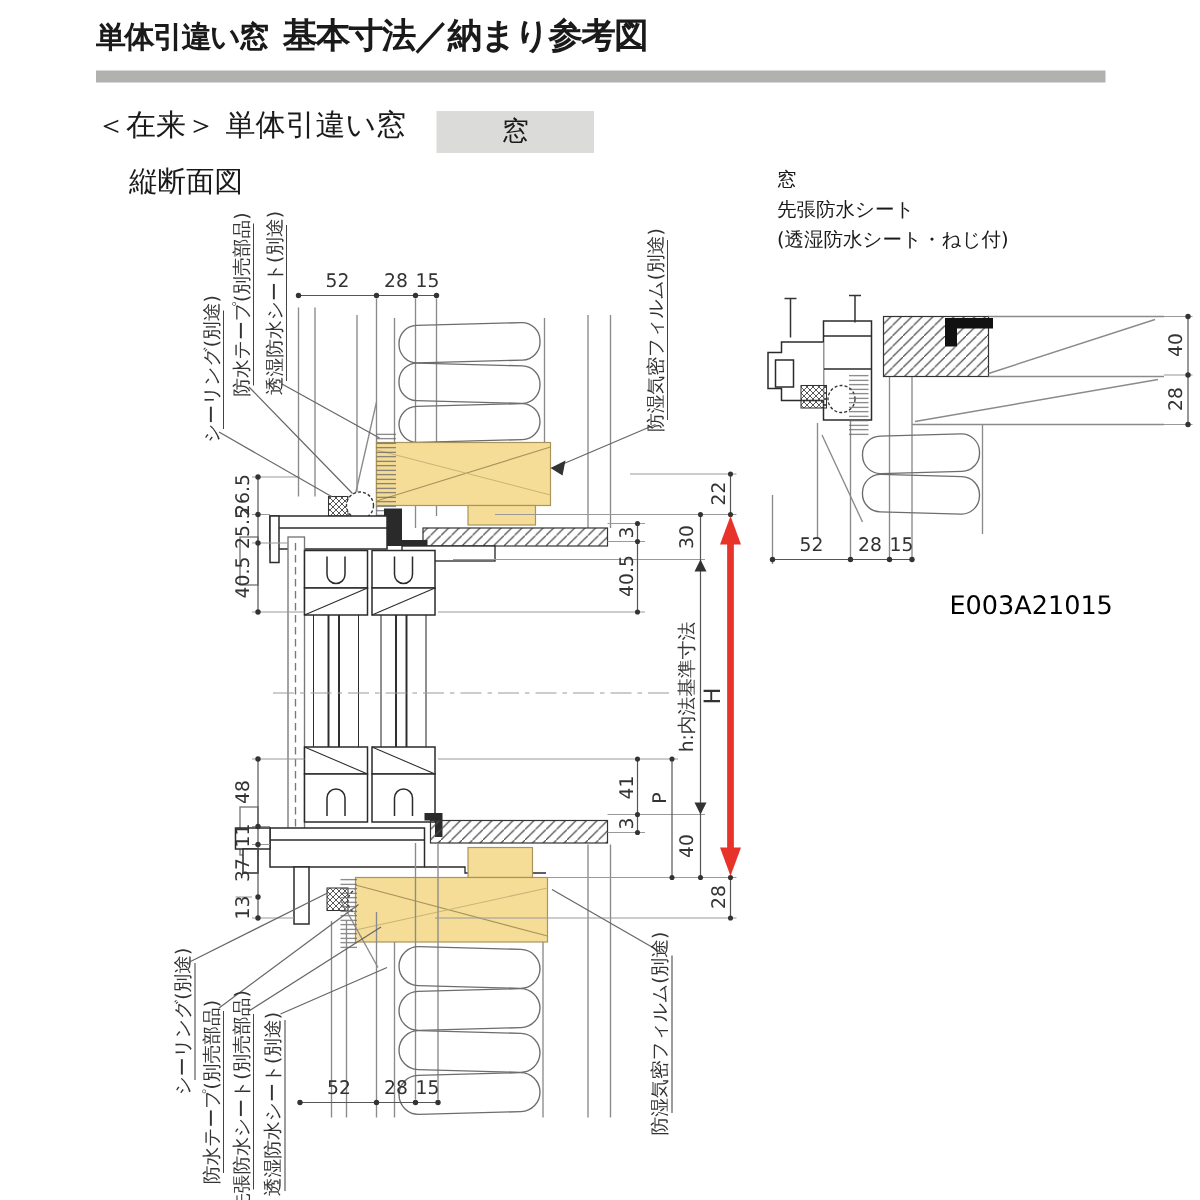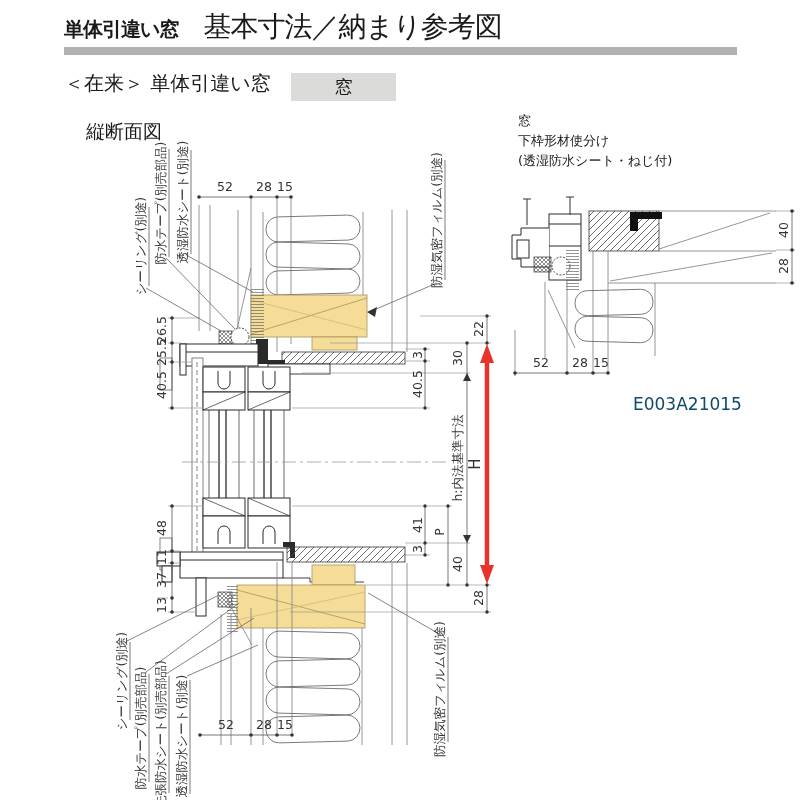--- a/index.html
+++ b/index.html
@@ -1,28 +1,28 @@
 <!DOCTYPE html>
 <html><head>
 <meta charset="utf-8">
 <style>
   html,body{margin:0;padding:0;background:#ffffff;}
   body{width:800px;height:800px;position:relative;overflow:hidden;
        font-family:"DejaVu Sans",sans-serif;color:#1a1a1a;}
   .abs{position:absolute;}
   #title-row{left:64px;top:8px;white-space:nowrap;}
   #title-main{font-size:20px;font-weight:bold;letter-spacing:-1px;}
-  #title-sub{font-size:28px;font-weight:normal;margin-left:25px;letter-spacing:-1px;}
+  #title-sub{font-size:23px;font-weight:bold;margin-left:10px;letter-spacing:-1px;}
   #title-bar{left:64px;top:47px;width:673px;height:8px;background:#b1b1af;}
   #variant-row{left:64px;top:70px;font-size:20px;white-space:nowrap;}
   #variant-chip{display:inline-block;width:105px;height:28px;background:#dbdbd9;
      text-align:center;font-size:18px;line-height:28px;vertical-align:-3px;margin-left:14px;}
-  #section-label{left:86px;top:119px;font-size:19px;}
+  #section-label{left:86px;top:108px;font-size:19px;}
   #note-block{left:518px;top:111px;font-size:13px;line-height:20px;}
-  #detail-code{left:633px;top:394px;font-size:17px;color:#0c4a6e;}
+  #detail-code{left:633px;top:394px;font-size:17px;color:#000000;}
   svg{position:absolute;left:0;top:0;}
   text{font-family:"DejaVu Sans",sans-serif;fill:#333;}
   .dim{font-size:12.5px;}
   .ann{font-size:12.5px;}
 </style>
 </head>
 <body>
 
 <div class="abs" id="title-row">
   <span id="title-main">単体引違い窓</span><span id="title-sub">基本寸法／納まり参考図</span>
@@ -32,21 +32,21 @@
 <div class="abs" id="variant-row">
   <span>＜在来＞</span>
   <span>単体引違い窓</span>
   <span id="variant-chip">窓</span>
 </div>
 
 <div class="abs" id="section-label">縦断面図</div>
 
 <div class="abs" id="note-block">
   <div>窓</div>
-  <div>下枠形材使分け</div>
+  <div>先張防水シート</div>
   <div>(透湿防水シート・ねじ付)</div>
 </div>
 
 <div class="abs" id="detail-code">E003A21015</div>
 
 <svg width="800" height="800" viewBox="0 0 800 800">
   <defs>
     <pattern id="hatch" width="7" height="7" patternUnits="userSpaceOnUse">
       <path d="M0,7 L7,0" stroke="#4a4a4a" stroke-width="0.8"></path>
     </pattern>

